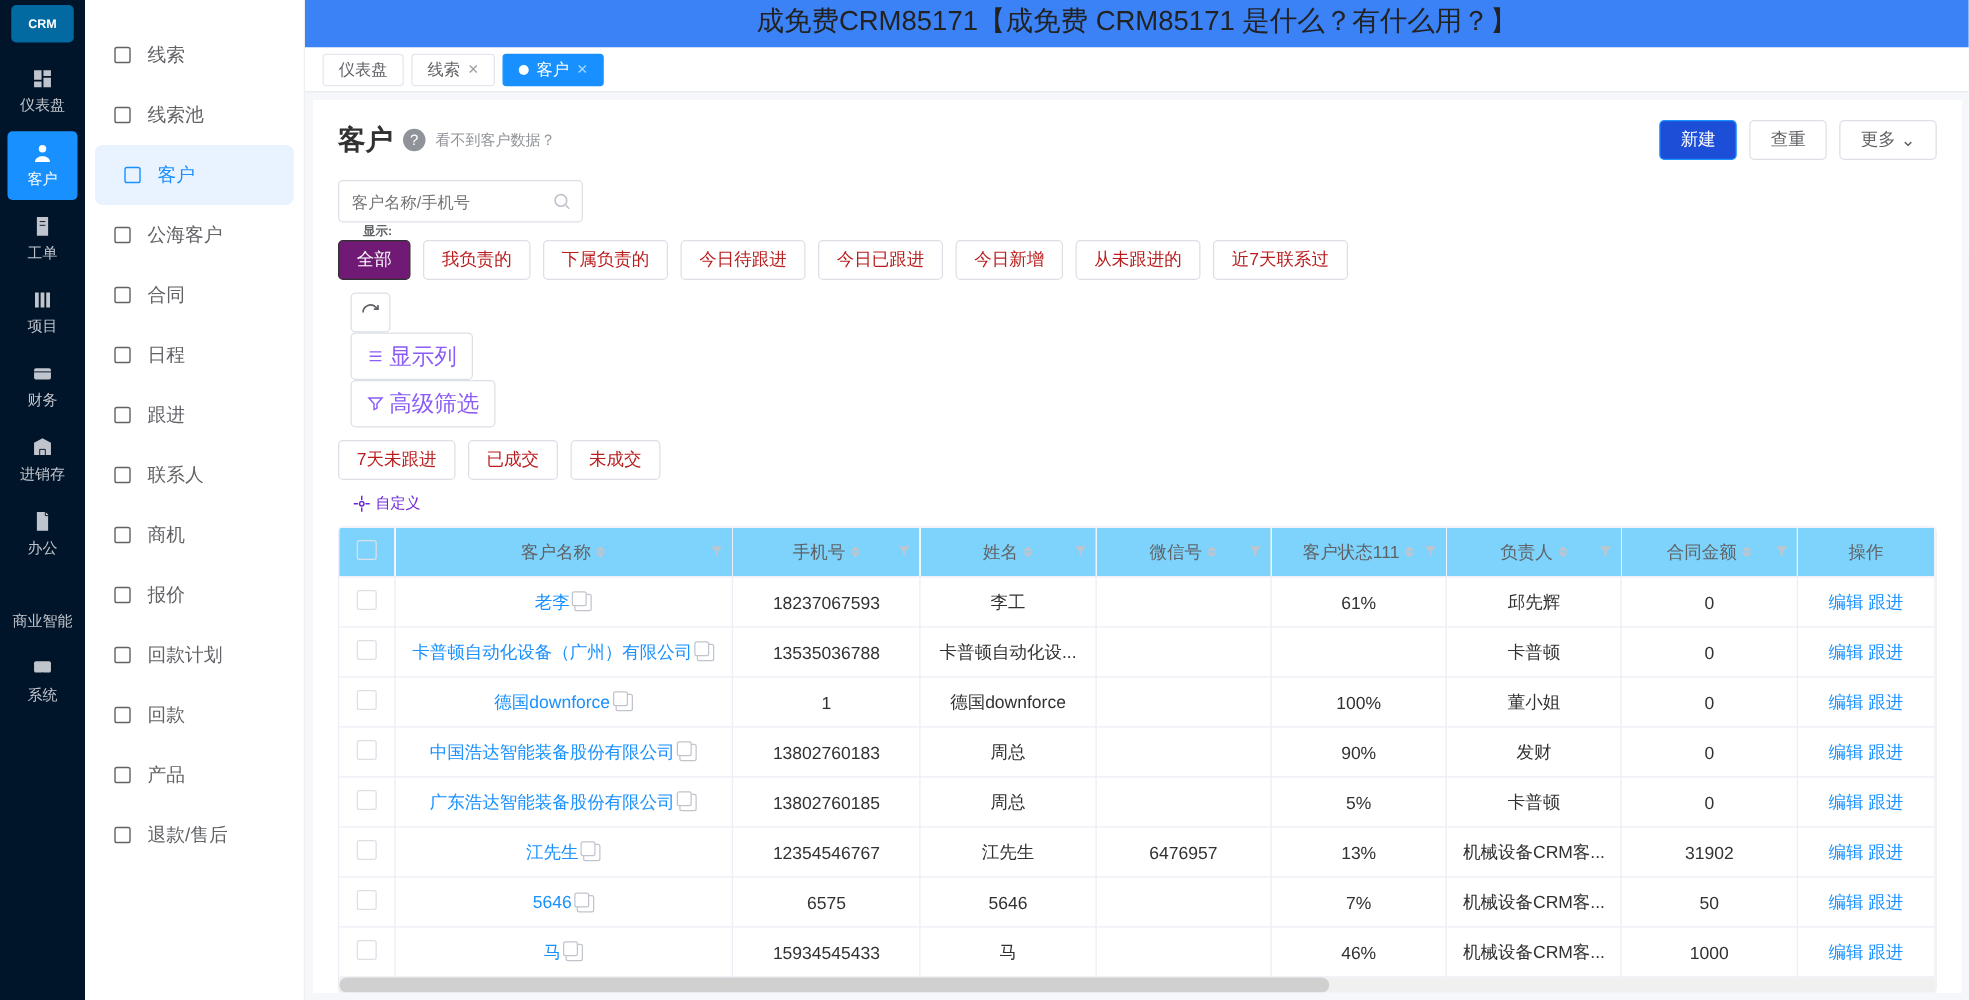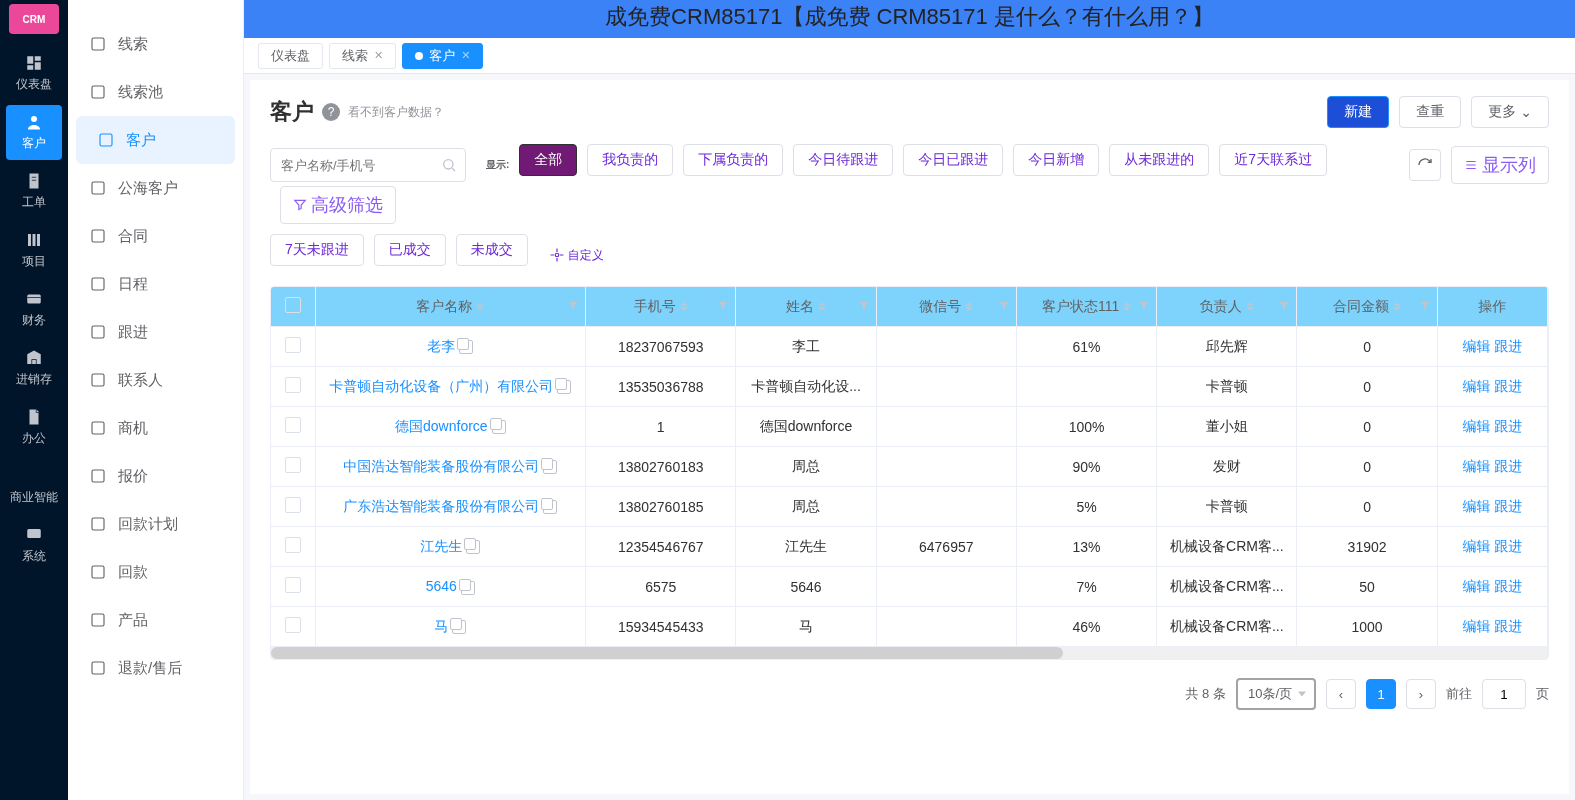--- a/index.html
+++ b/index.html
@@ -1,21 +1,21 @@
 <!DOCTYPE html>
 <html><head>
 <meta charset="utf-8">
 <style>
 * { margin:0; padding:0; box-sizing:border-box; }
 body { font-family: -apple-system, "Microsoft YaHei", sans-serif; font-size:14px; color:#303133; background:#fff; overflow:hidden; }
 .app { display:flex; width:1575px; height:800px; }
 
 
 .rail { width:68px; background:#001529; color:#c0c4cc; display:flex; flex-direction:column; align-items:center; padding-top:4px; }
-.rail-logo { width:50px; height:30px; background:#ec4899; border-radius:4px; display:flex; align-items:center; justify-content:center; font-size:10px; font-weight:bold; color:#fff; margin-bottom:12px; }
+.rail-logo { width:50px; height:30px; background:#0369a1; border-radius:4px; display:flex; align-items:center; justify-content:center; font-size:10px; font-weight:bold; color:#fff; margin-bottom:12px; }
 .rail-item { width:56px; padding:8px 0; display:flex; flex-direction:column; align-items:center; font-size:12px; color:#c0c4cc; cursor:pointer; border-radius:4px; margin-bottom:4px; }
 .rail-item.active { background:#1890ff; color:#fff; }
 .rail-item .ico { width:18px; height:18px; margin-bottom:4px; display:flex; align-items:center; justify-content:center; }
 .rail-item .ico svg { fill:currentColor; }
 
 
 .sidebar { width:176px; background:#fff; border-right:1px solid #eee; padding-top:20px; }
 .side-item { display:flex; align-items:center; padding:14px 20px; color:#606266; cursor:pointer; font-size:15px; }
 .side-item.active { background:#e8f3ff; color:#1890ff; border-radius:6px; margin:0 8px; }
 .side-item .sico { width:20px; height:20px; margin-right:10px; display:flex; align-items:center; justify-content:center; }
@@ -35,26 +35,26 @@
 
 .page-head { display:flex; align-items:center; margin-bottom:16px; }
 .page-title { font-size:22px; font-weight:600; margin-right:8px; }
 .q-ico { width:18px; height:18px; border-radius:50%; background:#909399; color:#fff; display:inline-flex; align-items:center; justify-content:center; font-size:12px; margin-right:8px; }
 .hint { font-size:12px; color:#909399; }
 .spacer { flex:1; }
 .btn { display:inline-flex; align-items:center; padding:6px 16px; border-radius:4px; font-size:14px; cursor:pointer; border:1px solid #dcdfe6; background:#fff; color:#606266; margin-left:10px; }
 .btn.primary { background:#1d4ed8; border-color:#1890ff; color:#fff; }
 .btn .caret { margin-left:4px; }
 
-.toolbar-row { display:flex; align-items:center; margin-bottom:10px; flex-wrap:wrap; }
+.toolbar-row { display:flex; align-items:flex-start; margin-bottom:10px; flex-wrap:wrap;flex-direction:column; }
 .search { width:196px; height:34px; border:1px solid #dcdfe6; border-radius:4px; padding:0 30px 0 10px; font-size:13px; color:#606266; position:relative; }
 .search input { border:none; outline:none; width:100%; height:100%; background:transparent; font-size:13px; }
 .search .sicon { position:absolute; right:8px; top:8px; color:#c0c4cc; }
 .label-show { font-size:10px; color:#606266; margin-left:20px; margin-right:10px;font-weight:bold; }
-.chip { display:inline-flex; align-items:center; padding:6px 14px; border:1px solid #dcdfe6; border-radius:4px; font-size:14px; color:#6d28d9; margin-right:10px; margin-bottom:10px; cursor:pointer; background:#fff; }
+.chip { display:inline-flex; align-items:center; padding:6px 14px; border:1px solid #dcdfe6; border-radius:4px; font-size:14px; color:#b91c1c; margin-right:10px; margin-bottom:10px; cursor:pointer; background:#fff; }
 .chip.active { background:#701a75; color:#fff; border-color:#303133; }
 .tool-icon { width:32px; height:32px; border:1px solid #dcdfe6; border-radius:4px; display:flex; align-items:center; justify-content:center; color:#606266; cursor:pointer; margin-left:10px; }
 .tool-text { display:inline-flex; align-items:center; padding:6px 12px; border:1px solid #dcdfe6; border-radius:4px; font-size:18px; color:#8b5cf6; margin-left:10px; cursor:pointer; }
 .tool-text svg { margin-right:4px; }
 .custom-link { color:#6d28d9; font-size:12px; display:inline-flex; align-items:center; margin-left:12px; cursor:pointer; }
 .custom-link svg { margin-right:4px; }
 
 
 .tbl { width:100%; border:1px solid #ebeef5; border-radius:4px; overflow:hidden; margin-top:10px; }
 .tbl table { width:100%; border-collapse:collapse; table-layout:fixed; }

